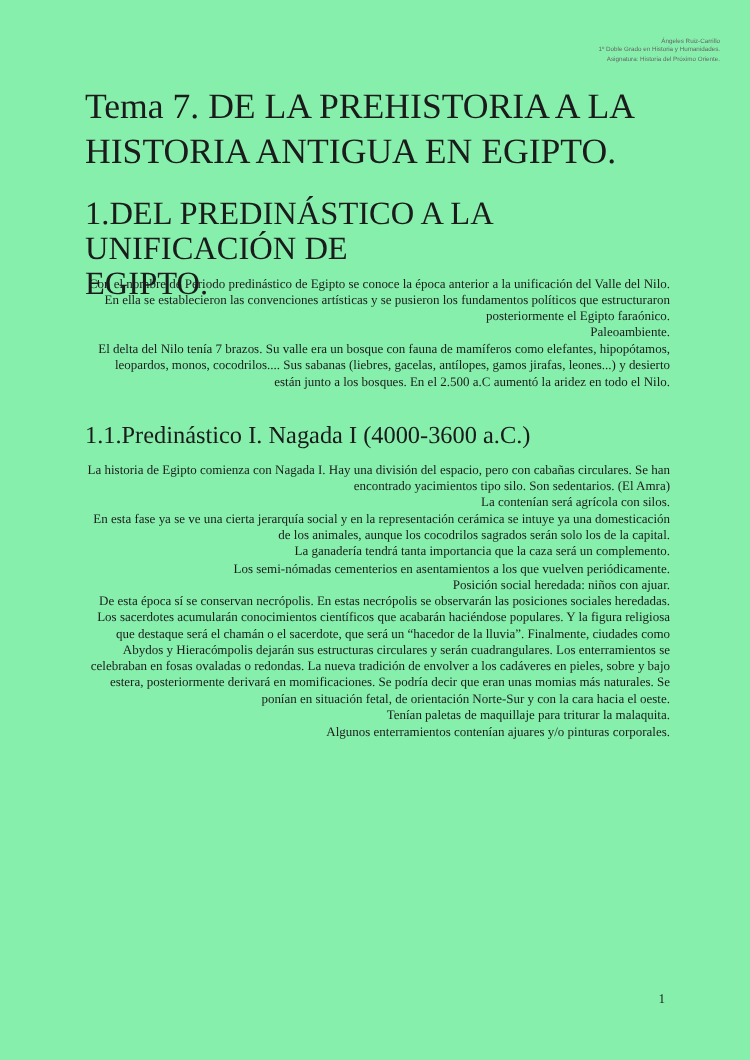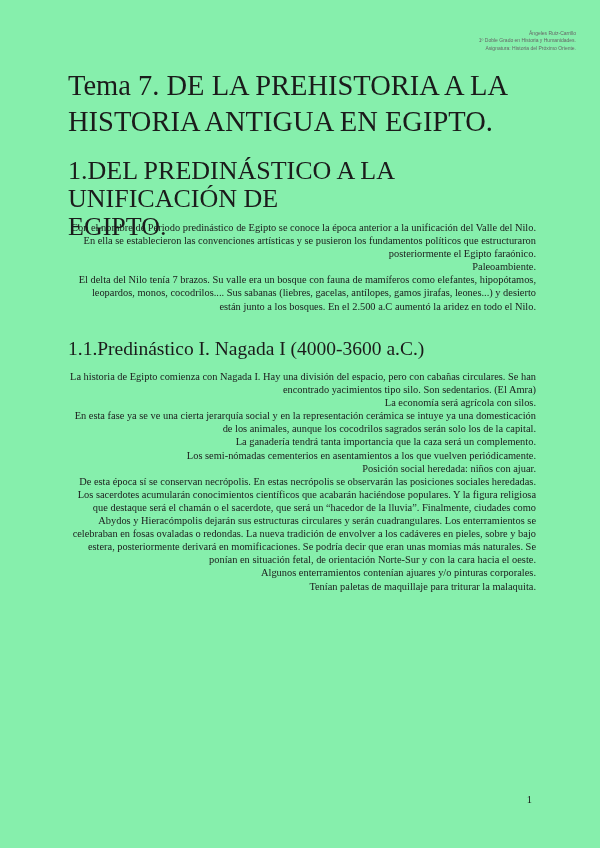--- a/index.html
+++ b/index.html
@@ -98,26 +98,26 @@
   <div class="body-block body-block-1">
     <p>Con el nombre de Periodo predinástico de Egipto se conoce la época anterior a la unificación del Valle del Nilo. En ella se establecieron las convenciones artísticas y se pusieron los fundamentos políticos que estructuraron posteriormente el Egipto faraónico.</p>
     <p>Paleoambiente.</p>
     <p>El delta del Nilo tenía 7 brazos. Su valle era un bosque con fauna de mamíferos como elefantes, hipopótamos, leopardos, monos, cocodrilos.... Sus sabanas (liebres, gacelas, antílopes, gamos jirafas, leones...) y desierto están junto a los bosques. En el 2.500 a.C aumentó la aridez en todo el Nilo.</p>
   </div>
 
   <h3 class="subsection-heading">1.1.Predinástico I. Nagada I (4000-3600 a.C.)</h3>
 
   <div class="body-block body-block-2">
     <p>La historia de Egipto comienza con Nagada I. Hay una división del espacio, pero con cabañas circulares. Se han encontrado yacimientos tipo silo. Son sedentarios. (El Amra)</p>
-    <p>La economía será agrícola con silos.</p>
+    <p>La contenían será agrícola con silos.</p>
     <p>En esta fase ya se ve una cierta jerarquía social y en la representación cerámica se intuye ya una domesticación de los animales, aunque los cocodrilos sagrados serán solo los de la capital.</p>
     <p>La ganadería tendrá tanta importancia que la caza será un complemento.</p>
     <p>Los semi-nómadas cementerios en asentamientos a los que vuelven periódicamente.</p>
     <p>Posición social heredada: niños con ajuar.</p>
     <p>De esta época sí se conservan necrópolis. En estas necrópolis se observarán las posiciones sociales heredadas.</p>
     <p>Los sacerdotes acumularán conocimientos científicos que acabarán haciéndose populares. Y la figura religiosa que destaque será el chamán o el sacerdote, que será un “hacedor de la lluvia”. Finalmente, ciudades como Abydos y Hieracómpolis dejarán sus estructuras circulares y serán cuadrangulares. Los enterramientos se celebraban en fosas ovaladas o redondas. La nueva tradición de envolver a los cadáveres en pieles, sobre y bajo estera, posteriormente derivará en momificaciones. Se podría decir que eran unas momias más naturales. Se ponían en situación fetal, de orientación Norte-Sur y con la cara hacia el oeste.</p>
+    <p>Tenían paletas de maquillaje para triturar la malaquita.</p>
     <p>Algunos enterramientos contenían ajuares y/o pinturas corporales.</p>
-    <p>Tenían paletas de maquillaje para triturar la malaquita.</p>
   </div>
 
   <div class="footer">1</div>
 
 </div>
 
 </body></html>

